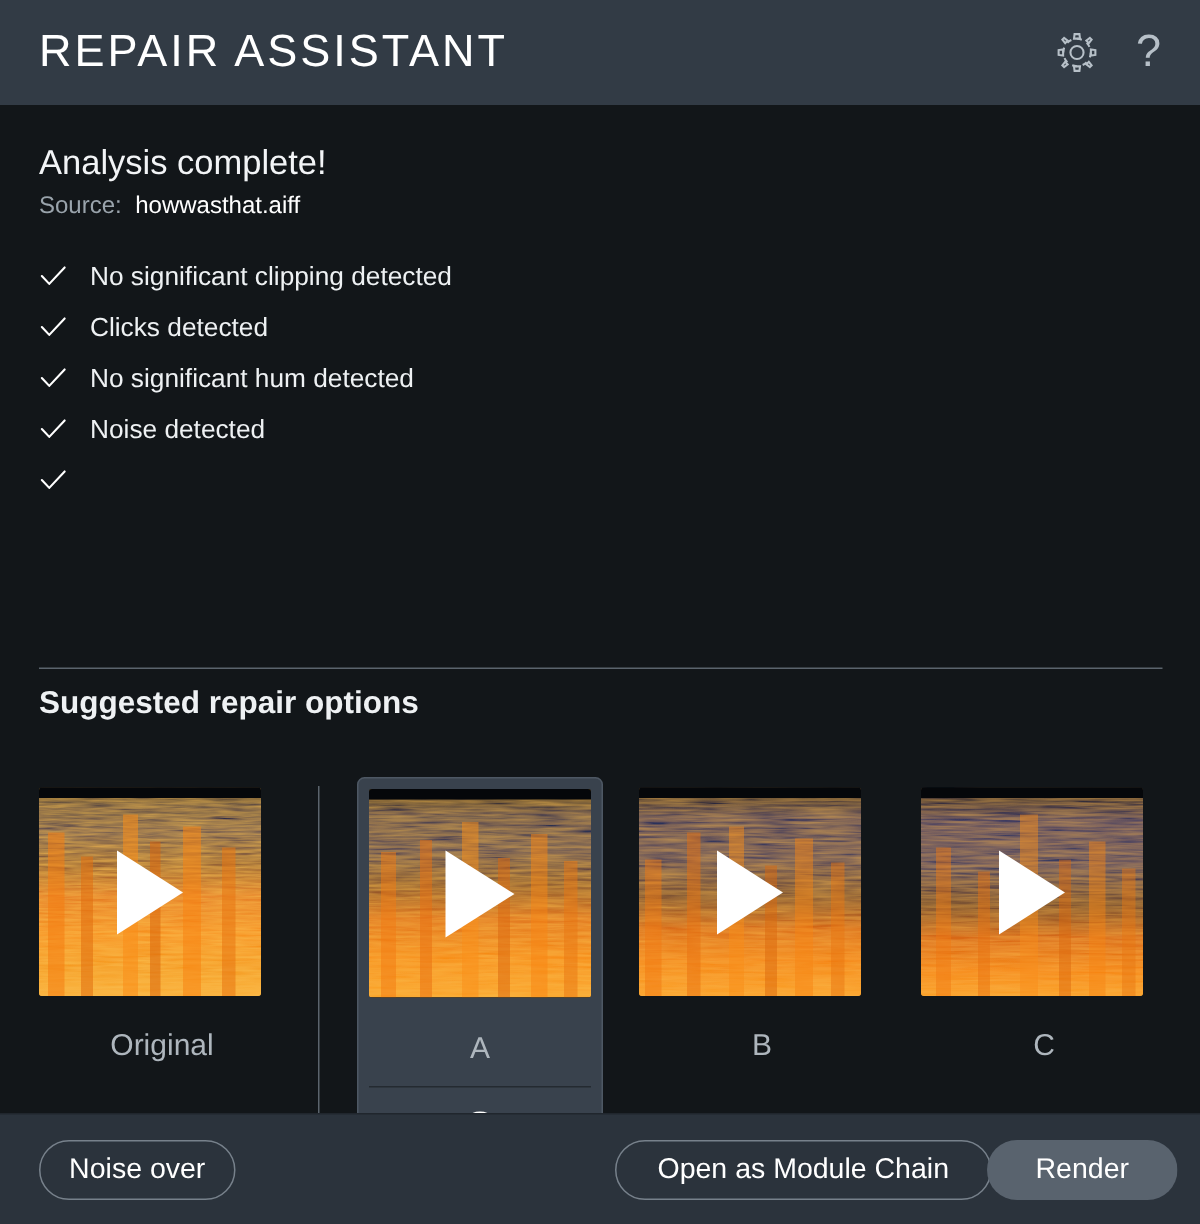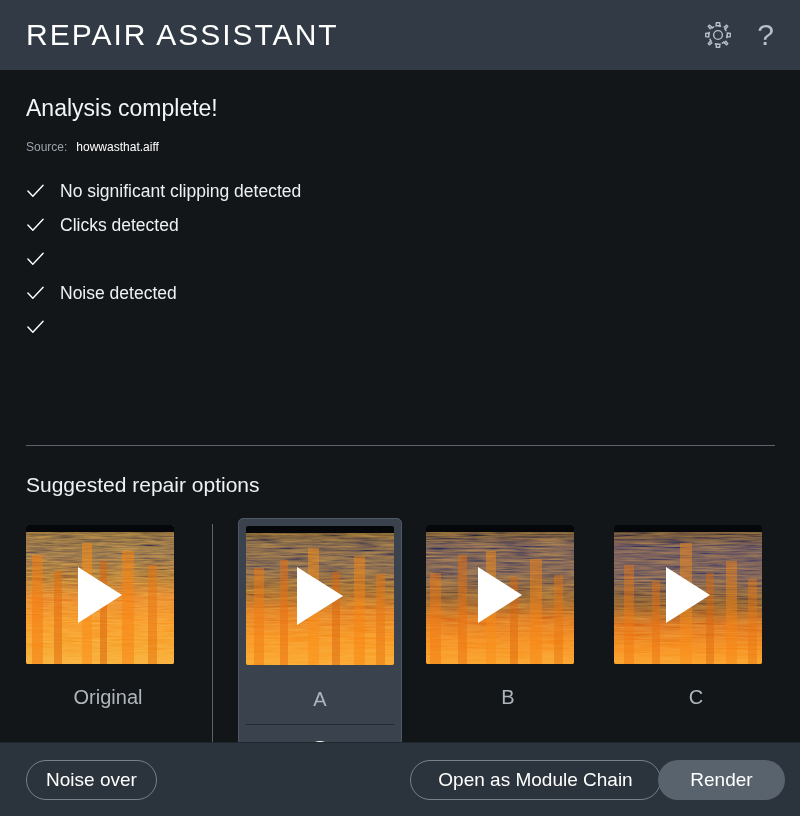--- a/index.html
+++ b/index.html
@@ -61,22 +61,22 @@
     padding: 0 26px;
     background: #121619;
   }
   .analysis-title {
     margin-top: 25px;
     font-size: 23px;
     color: #f2f4f6;
     font-weight: 400;
   }
   .source-row {
-    margin-top: 18px;
-    font-size: 12px;
+    margin-top: 7px;
+    font-size: 16px;
     display: flex;
     gap: 9px;
     align-items: baseline;
   }
   .source-label { color: #99a3ab; }
   .source-value { color: #ffffff; }
 
   .checklist {
     margin-top: 20px;
     list-style: none;
@@ -99,24 +99,24 @@
     position: absolute;
     left: 26px; right: 25px;
     top: 375px;
     height: 1px;
     background: #5b646d;
   }
 
   .section-title {
     position: absolute;
     left: 26px;
-    top: 403px;
+    top: 387px;
     font-size: 21px;
     color: #eef1f3;
-    font-weight: 400;
+    font-weight: 700;
   }
 
   
   .options {
     position: absolute;
     left: 0; right: 0;
     top: 448px;
     height: 270px;
   }
   .vdivider {
@@ -343,20 +343,21 @@
       <li class="check-item">
         <svg class="check-mark" viewBox="0 0 20 20" fill="none" stroke="#ffffff" stroke-width="1.5" stroke-linecap="round" stroke-linejoin="round">
             <path d="M2 9.5 L7.2 15 L18 3.5"></path>
           </svg>
         <span>Clicks detected</span>
       </li>
       <li class="check-item">
         <svg class="check-mark" viewBox="0 0 20 20" fill="none" stroke="#ffffff" stroke-width="1.5" stroke-linecap="round" stroke-linejoin="round">
             <path d="M2 9.5 L7.2 15 L18 3.5"></path>
           </svg>
+        <span>No significant hum detected</span>
       </li>
       <li class="check-item">
         <svg class="check-mark" viewBox="0 0 20 20" fill="none" stroke="#ffffff" stroke-width="1.5" stroke-linecap="round" stroke-linejoin="round">
             <path d="M2 9.5 L7.2 15 L18 3.5"></path>
           </svg>
         <span>Noise detected</span>
       </li>
       <li class="check-item">
         <svg class="check-mark" viewBox="0 0 20 20" fill="none" stroke="#ffffff" stroke-width="1.5" stroke-linecap="round" stroke-linejoin="round">
             <path d="M2 9.5 L7.2 15 L18 3.5"></path>

